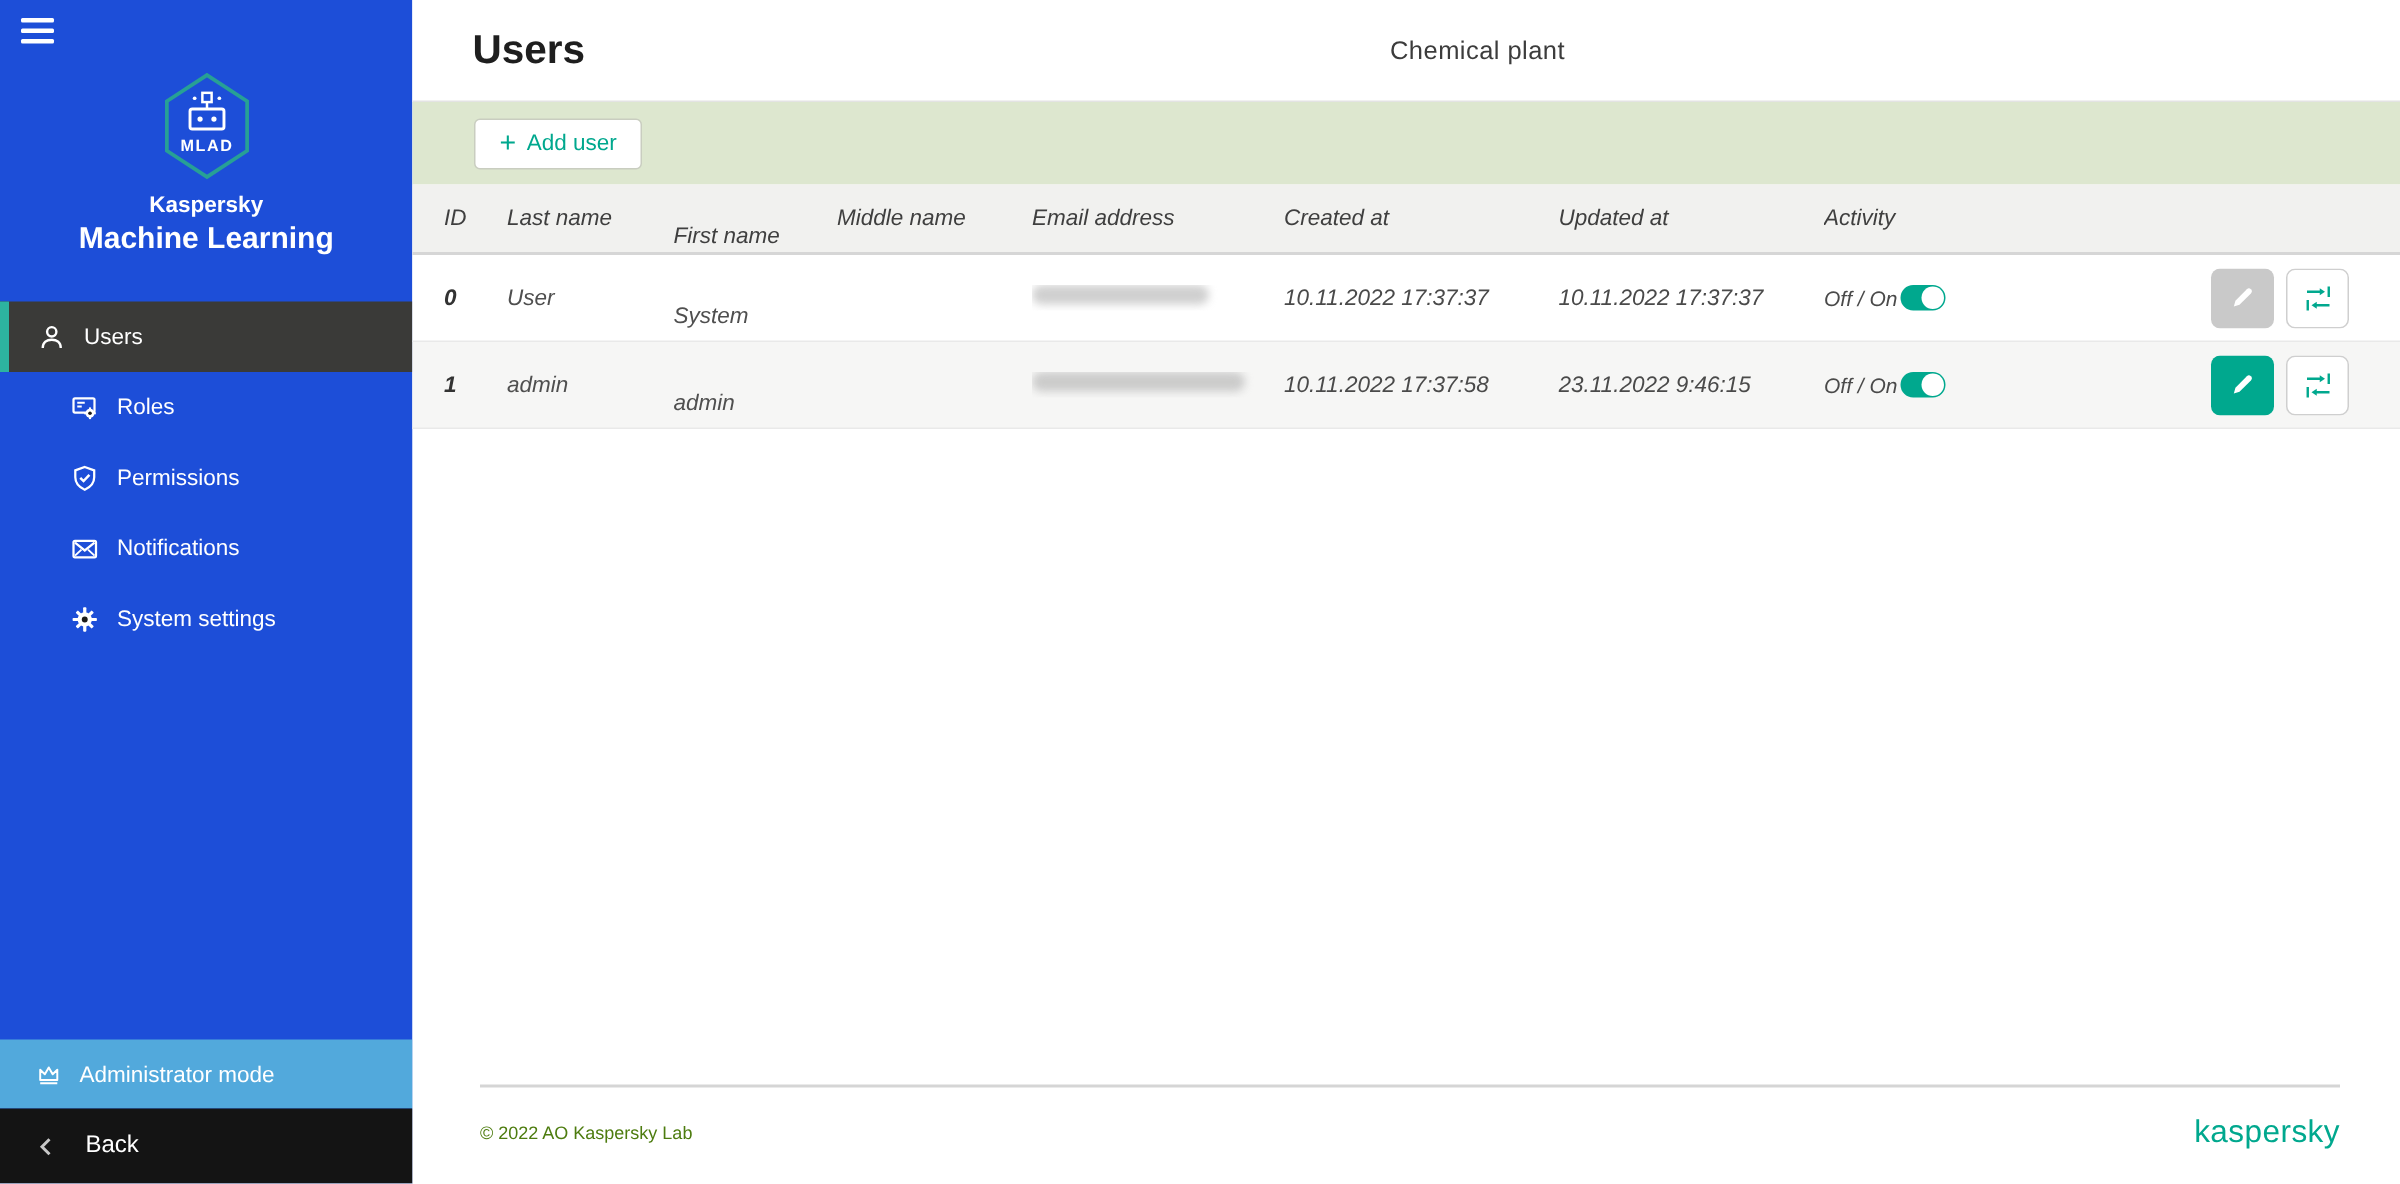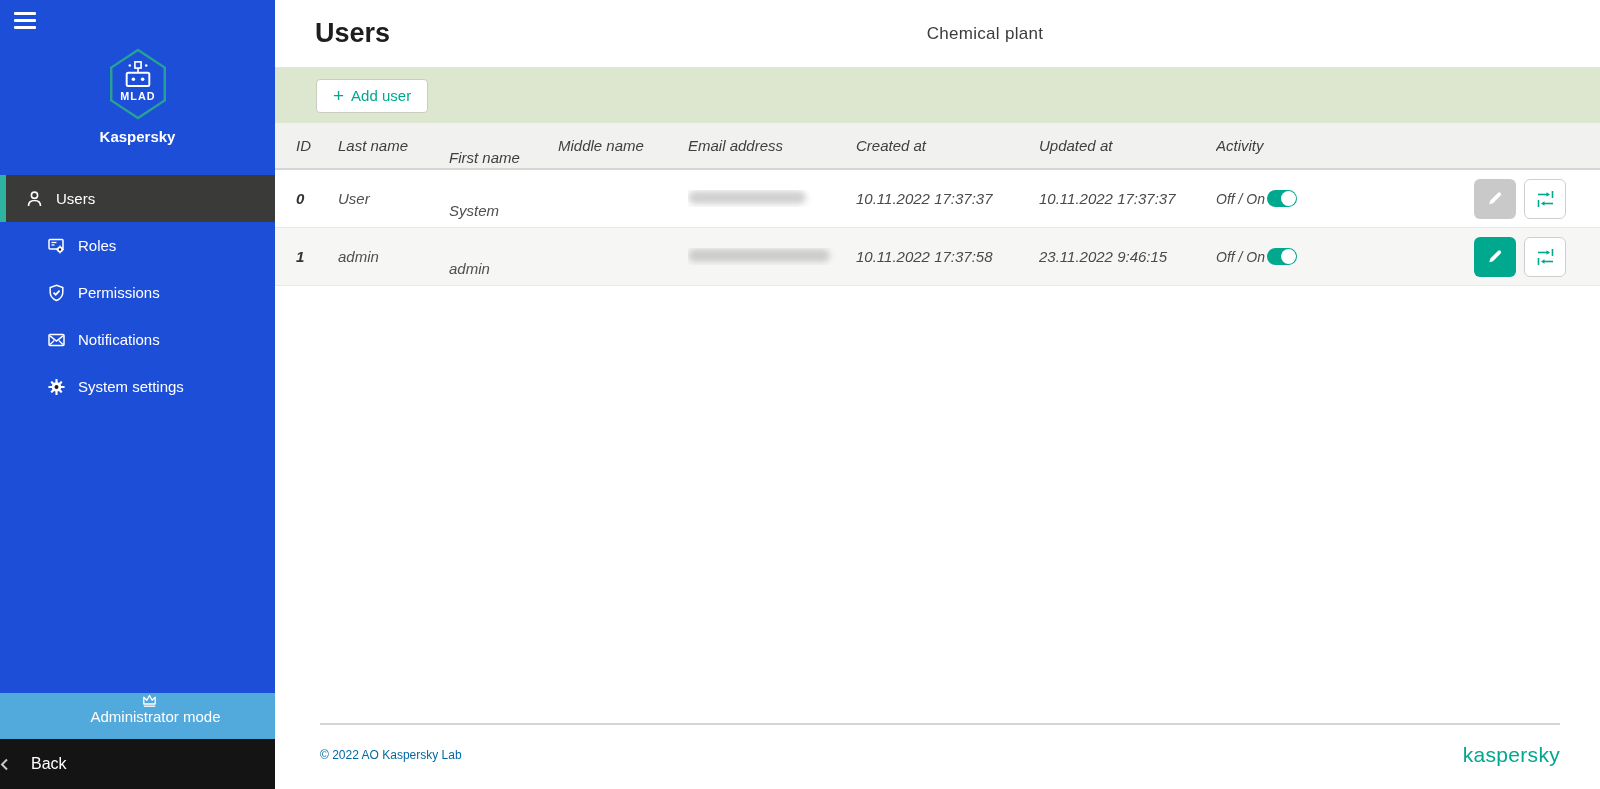--- a/index.html
+++ b/index.html
@@ -13,23 +13,23 @@
   .brand { text-align:center; margin-top:8px; }
   .brand svg.hex { display:block; margin:0 auto; }
   .brand-company { font-size:15px; font-weight:700; color:#fff; margin-top:8px; }
   .brand-product { font-size:20px; font-weight:700; color:#fff; line-height:24px; margin-top:2px; }
   .nav { margin-top:30px; }
   .nav-item { display:flex; align-items:center; height:47px; padding-left:40px; cursor:pointer; border-left:6px solid transparent; }
   .nav-item.active { background:#3a3a38; border-left-color:#2db3a0; padding-left:18px; }
   .nav-item .ni-icon { width:20px; height:20px; margin-right:12px; display:inline-flex; align-items:center; justify-content:center; }
   .nav-item .ni-label { font-size:15px; color:#fff; }
   .side-spacer { flex:1; }
-  .admin-mode { height:46px; background:#52a9dc; display:flex; align-items:center; padding-left:24px; cursor:pointer;flex-direction:column; }
+  .admin-mode { height:46px; background:#52a9dc; display:flex; align-items:center; padding-left:24px; cursor:pointer; }
   .admin-mode .am-label { font-size:15px; color:#fff; margin-left:12px; }
-  .back-bar { height:50px; background:#141414; display:flex; align-items:center; cursor:pointer; }
+  .back-bar { height:50px; background:#141414; display:flex; align-items:center; padding-left:26px; cursor:pointer; }
   .back-bar .back-label { font-size:16px; color:#fff; margin-left:22px; }
 
   
   .main { flex:1; display:flex; flex-direction:column; background:#fff; position:relative; }
   .page-header { height:68px; background:#fff; border-bottom:1px solid #e3e3e3; position:relative; display:flex; align-items:center; }
   .page-title { font-size:27px; font-weight:700; color:#1e1e1e; padding-left:40px; }
   .center-title { position:absolute; left:710px; top:50%; transform:translate(-50%,-50%); font-size:17px; color:#3c3c3c; letter-spacing:.3px; }
 
   .toolbar { height:55px; background:#dde7cf; display:flex; align-items:center; padding-left:41px; }
   .add-user-btn { background:#fff; border:1px solid #c9cdc0; border-radius:4px; height:34px; padding:0 16px; display:inline-flex; align-items:center; cursor:pointer; color:#00a88e; font-size:15px; font-family:"Liberation Sans",sans-serif; }
@@ -68,21 +68,21 @@
   .edit-btn { background:#00a88e; }
   .edit-btn.disabled { background:#c9c9c9; cursor:default; }
   .swap-btn { background:#fff; border:1px solid #cfcfcf; }
 
   .main-spacer { flex:1; }
 
   
   .footer { padding:0 40px 22px 45px; }
   .footer-line { border-top:2px solid #d5d5d5; margin-bottom:18px; }
   .footer-row { display:flex; align-items:center; justify-content:space-between; }
-  .copyright { font-size:12px; color:#0369a1; }
+  .copyright { font-size:12px; color:#4d7c0f; }
   .k-logo { font-size:21px; font-weight:500; color:#00a88e; letter-spacing:.3px; }
 </style>
 </head>
 <body>
 
 <div class="app">
 
   <aside class="sidebar">
     <button class="hamburger">
       <span></span>
@@ -96,20 +96,21 @@
         <circle cx="20" cy="17" r="1.2" fill="#fff"></circle>
         <circle cx="36" cy="17" r="1.2" fill="#fff"></circle>
         <rect x="25" y="13.5" width="6" height="6" fill="none" stroke="#fff" stroke-width="1.6"></rect>
         <line x1="28" y1="19.5" x2="28" y2="24" stroke="#fff" stroke-width="1.6"></line>
         <rect x="17" y="24" width="22" height="13" rx="1.5" fill="none" stroke="#fff" stroke-width="1.9"></rect>
         <circle cx="23.5" cy="30.5" r="1.7" fill="#fff"></circle>
         <circle cx="32.5" cy="30.5" r="1.7" fill="#fff"></circle>
         <text x="28" y="51" text-anchor="middle" font-family="Liberation Sans, sans-serif" font-size="10.5" font-weight="700" letter-spacing="1" fill="#fff">MLAD</text>
       </svg>
       <div class="brand-company">Kaspersky</div>
+      <div class="brand-product">Machine Learning</div>
     </div>
 
     <nav class="nav">
       <div class="nav-item active">
         <span class="ni-icon">
           <svg width="19" height="18" viewBox="0 0 18 18">
             <circle cx="9" cy="5.2" r="3.1" fill="none" stroke="#fff" stroke-width="1.6"></circle>
             <path d="M3 16 C3 12.2 5.6 10.5 9 10.5 C12.4 10.5 15 12.2 15 16" fill="none" stroke="#fff" stroke-width="1.6"></path>
           </svg>
         </span>

